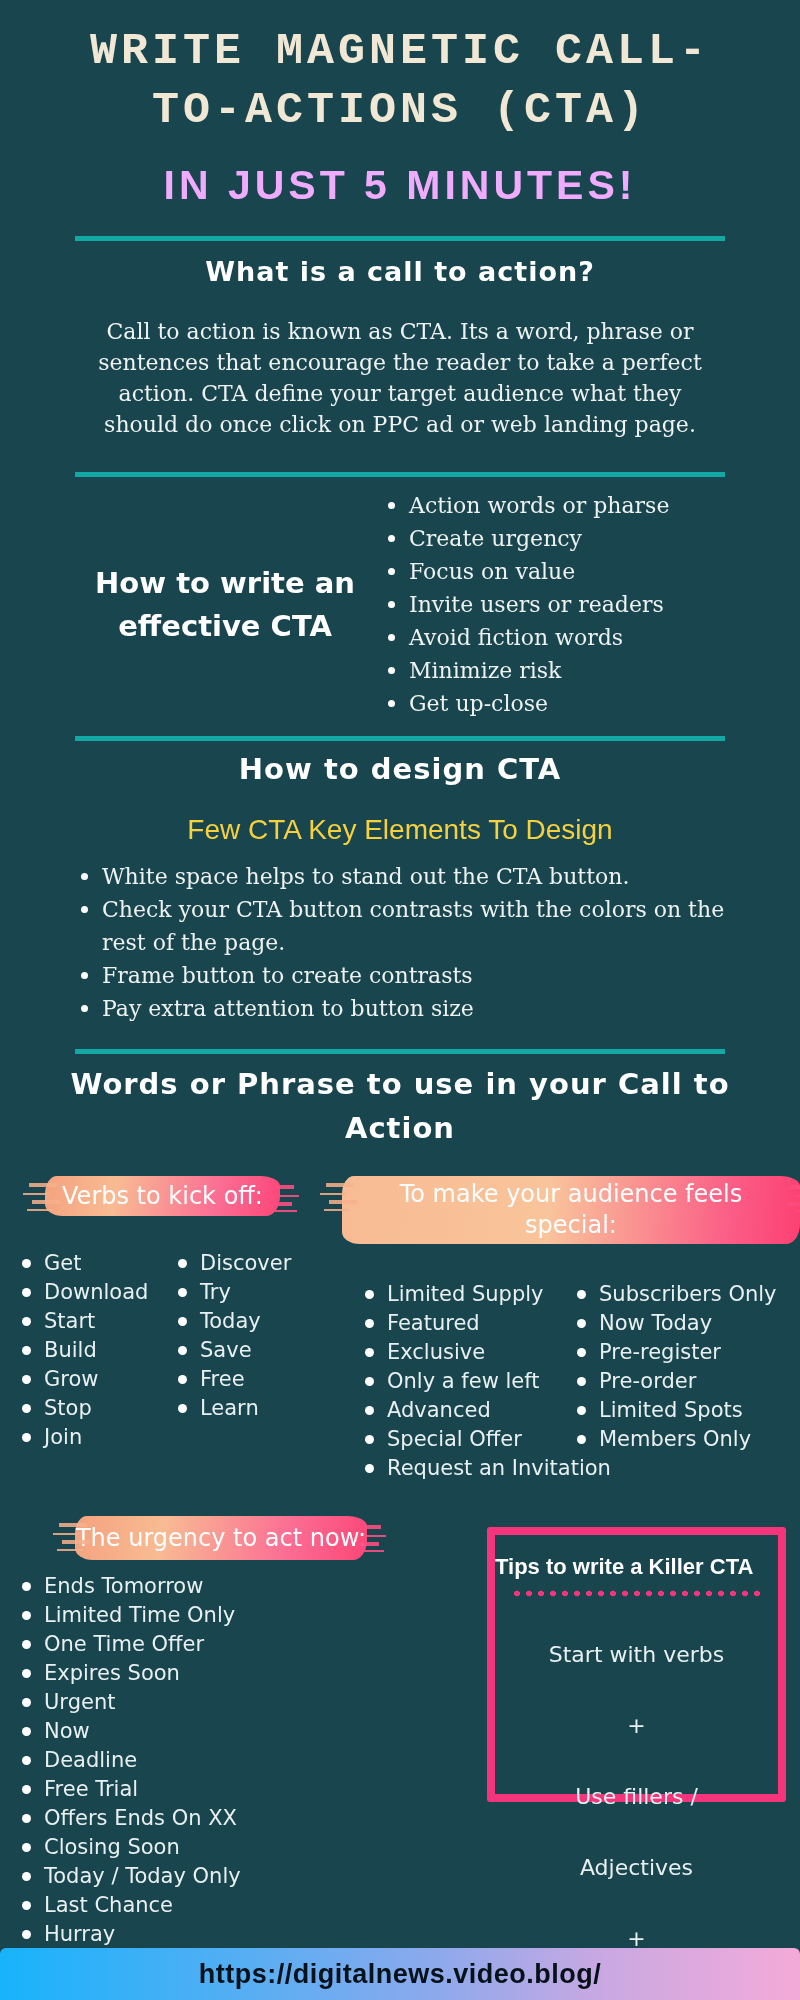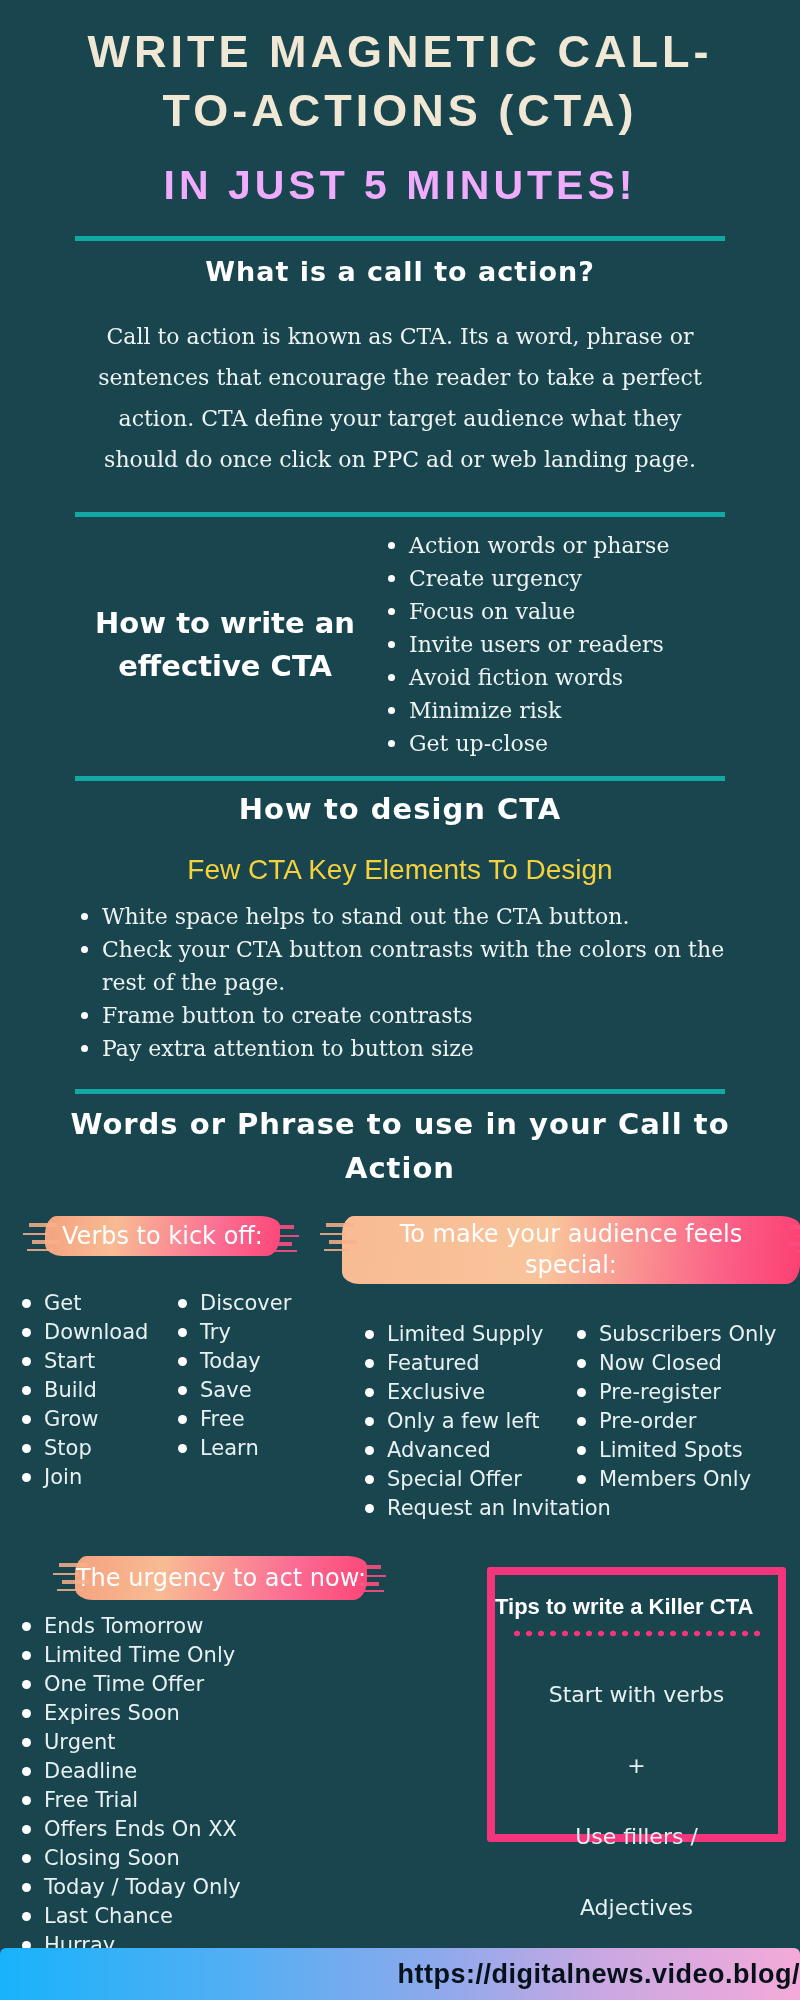--- a/index.html
+++ b/index.html
@@ -9,21 +9,21 @@
     width:800px; height:2000px;
     margin:0 auto;
     background:#18454e;
     overflow:hidden;
     font-family:"DejaVu Sans", sans-serif;
     color:#ffffff;
   }
   
   .header { padding-top:22px; text-align:center; }
   .title-line {
-    font-family:Liberation Sans, sans-serif;
+    font-family:Liberation Mono, monospace;
     font-weight:bold; font-size:45px; line-height:59px;
     letter-spacing:4px; color:#f0e8d4;
   }
   .subtitle {
     margin-top:22px;
     font-family:"Liberation Sans", sans-serif;
     font-weight:bold; font-size:41px; line-height:46px;
     letter-spacing:4px; color:#f0abfc;
   }
   
@@ -37,21 +37,21 @@
     text-align:center; color:#ffffff;
     font-family:"DejaVu Sans", sans-serif;
     font-weight:bold; letter-spacing:1px;
   }
   .h2.what   { margin-top:13px; font-size:27px; line-height:36px; }
   .h2.design { margin-top:9px;  font-size:29px; line-height:38px; }
   .h2.words  { margin-top:8px;  font-size:29px; line-height:44px; }
   
   .para {
     font-family:"DejaVu Serif", serif;
-    color:#eef2f1; font-size:22px; line-height:41px;
+    color:#eef2f1; font-size:22px; line-height:31px;
   }
   .para.centered { margin:26px auto 0; width:640px; text-align:center; }
   .para.left     { margin:28px 80px 0 88px; line-height:34px; }
   
   .h3-yellow {
     margin-top:25px; text-align:center;
     font-family:"Liberation Sans", sans-serif;
     font-size:28px; line-height:34px; color:#f6d13e;
   }
   
@@ -148,21 +148,21 @@
   .tips-lines li {
     text-align:center;
     font-family:"DejaVu Sans", sans-serif;
     color:#e9f0f1; font-size:22px; line-height:29px;margin-top:42px;
   }
   
   .footer {
     position:absolute; left:0; right:0; bottom:0; height:52px;
     background:linear-gradient(90deg,#18b3fb 0%,#55aef3 30%,#8ea9ec 55%,#c9a8e2 75%,#f4aad9 100%);
     border-radius:6px 6px 0 0;
-    display:flex; align-items:center; justify-content:flex-end;margin-top:7px;
+    display:flex; align-items:center; justify-content:center;margin-top:7px;
   }
   .footer-url {
     font-family:"Liberation Sans", sans-serif;
     font-weight:bold; font-size:27px; color:#06121a; letter-spacing:0.5px;
   }
 </style>
 </head>
 <body>
 
 <div class="page">
@@ -249,21 +249,21 @@
             <li>Limited Supply</li>
             <li>Featured</li>
             <li>Exclusive</li>
             <li>Only a few left</li>
             <li>Advanced</li>
             <li>Special Offer</li>
             <li>Request an Invitation</li>
           </ul>
         <ul class="sans-list col2">
             <li>Subscribers Only</li>
-            <li>Now Closed</li>
+            <li>Now Today</li>
             <li>Pre-register</li>
             <li>Pre-order</li>
             <li>Limited Spots</li>
             <li>Members Only</li>
           </ul>
       </div>
     </div>
   </div>
 
   <div class="urgency-row">
@@ -271,20 +271,21 @@
       <div class="brush brush-urgency">
         <div>The urgency to act now:</div>
       </div>
       <div class="urgency-lists">
         <ul class="sans-list col1">
             <li>Ends Tomorrow</li>
             <li>Limited Time Only</li>
             <li>One Time Offer</li>
             <li>Expires Soon</li>
             <li>Urgent</li>
+            <li>Now</li>
             <li>Deadline</li>
             <li>Free Trial</li>
           </ul>
         <ul class="sans-list col2">
             <li>Offers Ends On XX</li>
             <li>Closing Soon</li>
             <li>Today / Today Only</li>
             <li>Last Chance</li>
             <li>Hurray</li>
             <li>Immediately</li>

